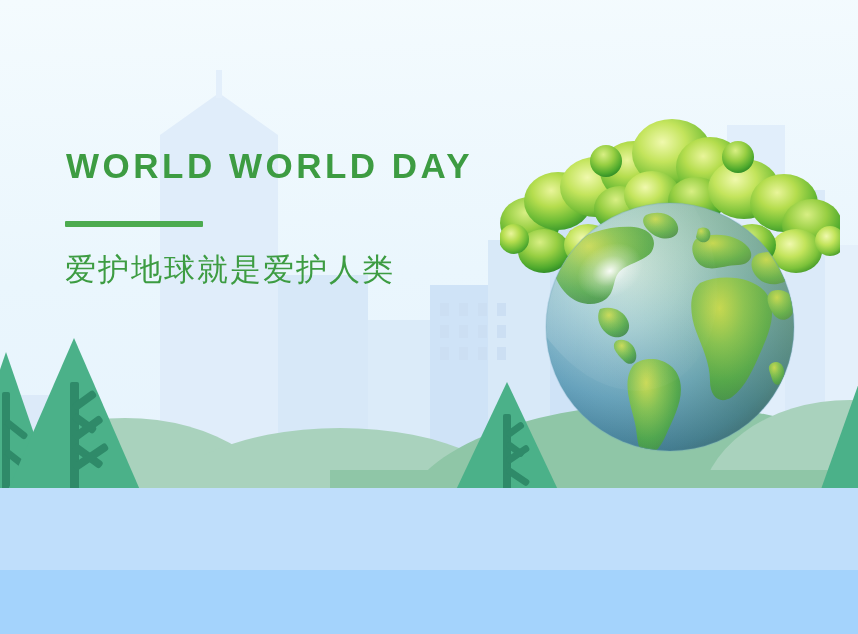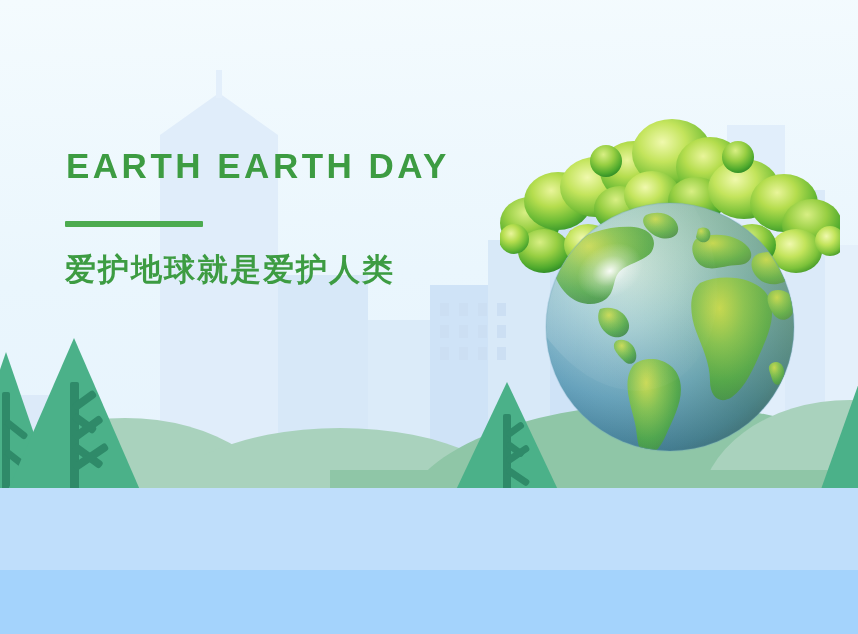--- a/index.html
+++ b/index.html
@@ -127,21 +127,21 @@
   }
   .divider {
     width: 138px;
     height: 6px;
     background: #4cab4f;
     margin: 38px 0 0 1px;
     border-radius: 1px;
   }
   .tagline {
     font-size: 31px;
-    font-weight: bold;
+    font-weight: normal;
     letter-spacing: 2px;
     color: #3d9c42;
     margin: 27px 0 0 1px;
     line-height: 1;
     white-space: nowrap;
   }
 </style>
 </head>
 <body>
 
@@ -438,18 +438,18 @@
       </g>
 
       <circle cx="170" cy="222" r="124" fill="none" stroke="#6aa3bd" stroke-opacity="0.25" stroke-width="1.5"></circle>
     </svg>
   </div>
 
   <div class="band1"></div>
   <div class="band2"></div>
 
   <div class="text-block">
-    <div class="eyebrow">EARTH EARTH DAY</div>
+    <div class="eyebrow">WORLD WORLD DAY</div>
     <div class="divider"></div>
     <div class="tagline">爱护地球就是爱护人类</div>
   </div>
 
 </div>
 
 </body></html>

